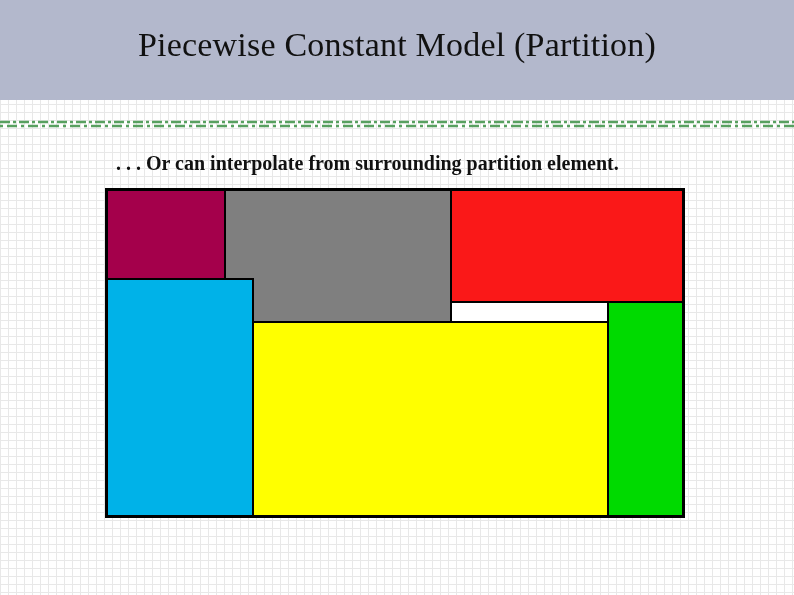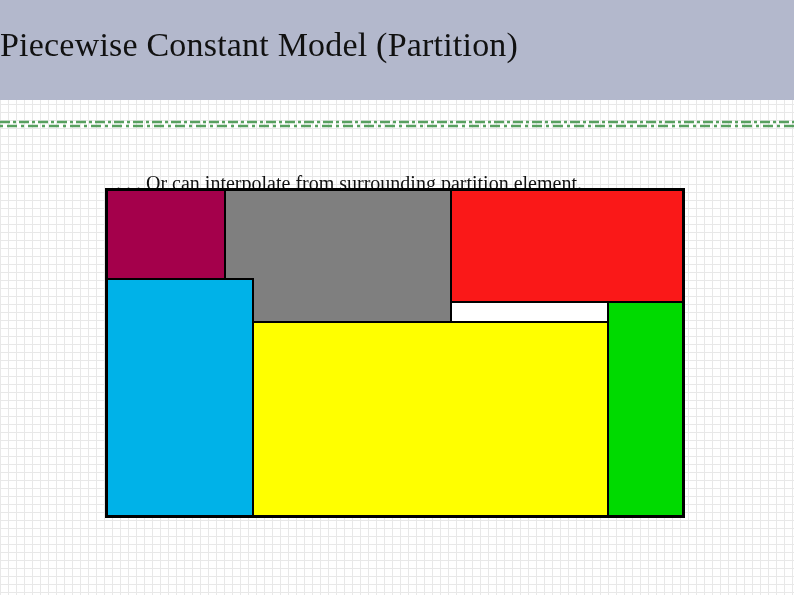--- a/index.html
+++ b/index.html
@@ -27,39 +27,41 @@
     right: 0;
     top: 0;
     height: 100px;
     background: #b3b8cc;
   }
   .title {
     position: absolute;
     top: 26px;
     left: 0;
     right: 0;
+    text-align: center;
     font-size: 34px;
     color: #111;
     letter-spacing: 0.2px;
   }
   .rule {
     position: absolute;
     left: 0;
     right: 0;
     top: 120px;
     height: 8px;
     pointer-events: none;
   }
   .rule svg { display: block; width: 100%; height: 8px; }
   .subtitle {
     position: absolute;
-    top: 172px;
+    top: 152px;
     left: 116px;
     font-size: 20px;
     color: #111;
+    font-weight: bold;
   }
   .chart-wrap {
     position: absolute;
     left: 105px;
     top: 188px;
     width: 580px;
     height: 330px;
     background: #ffffff;
     border: 2px solid #000;
     box-sizing: border-box;

